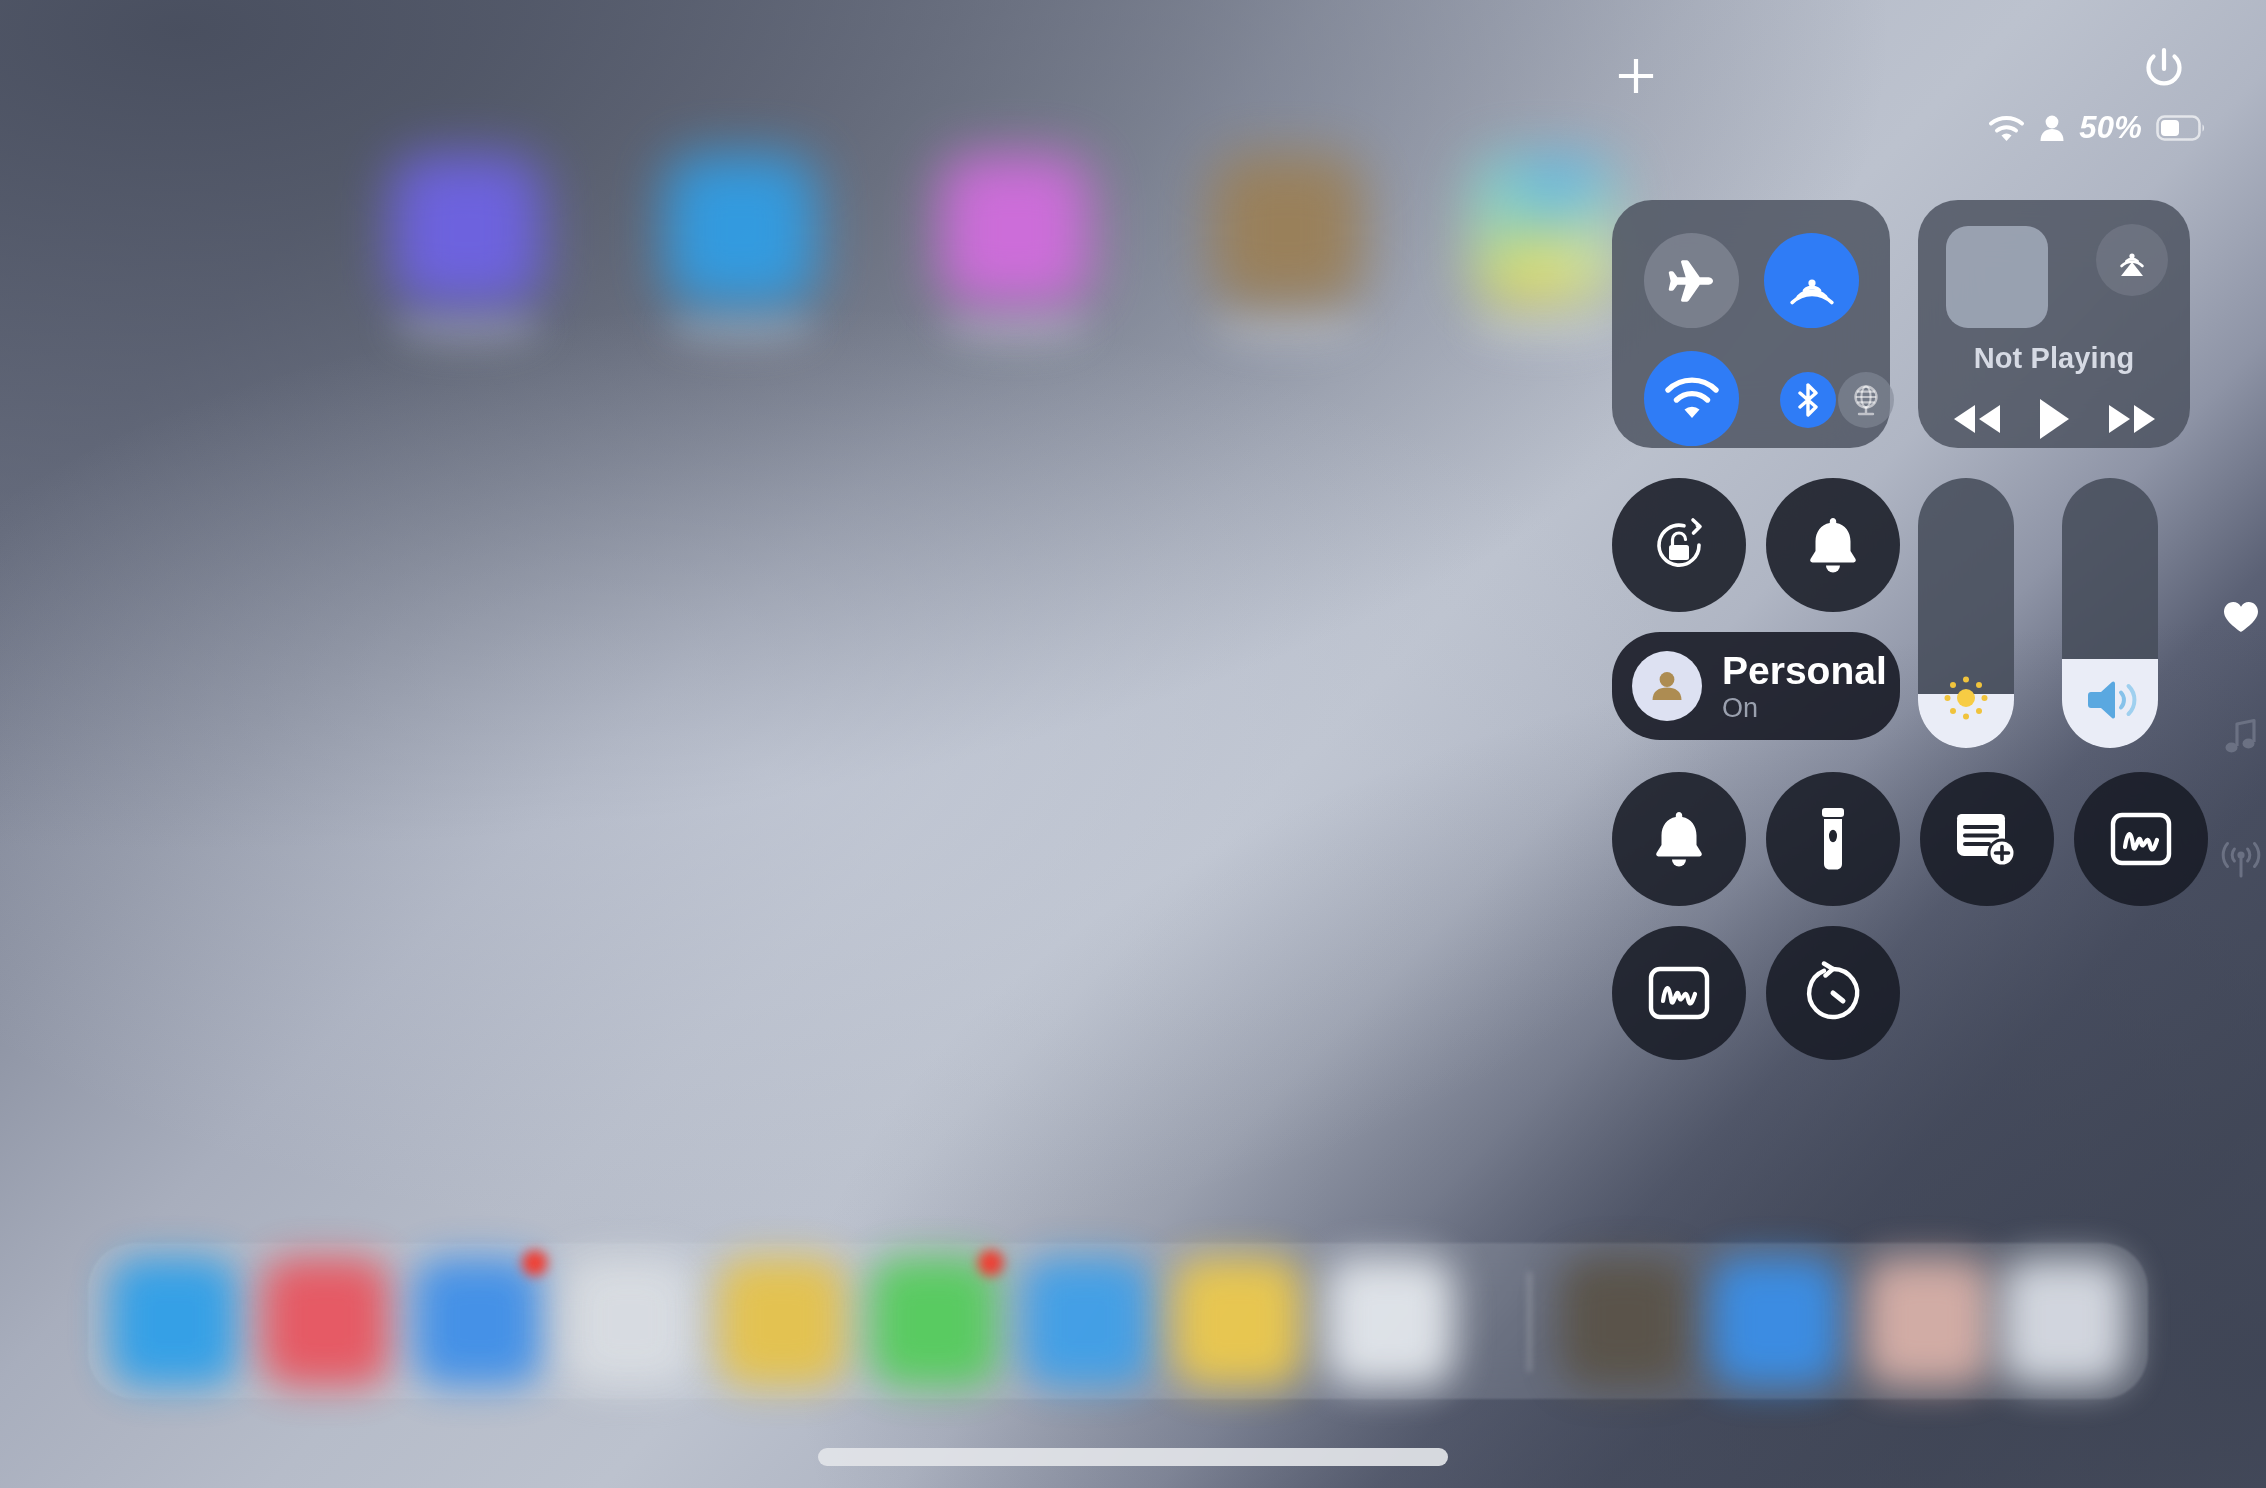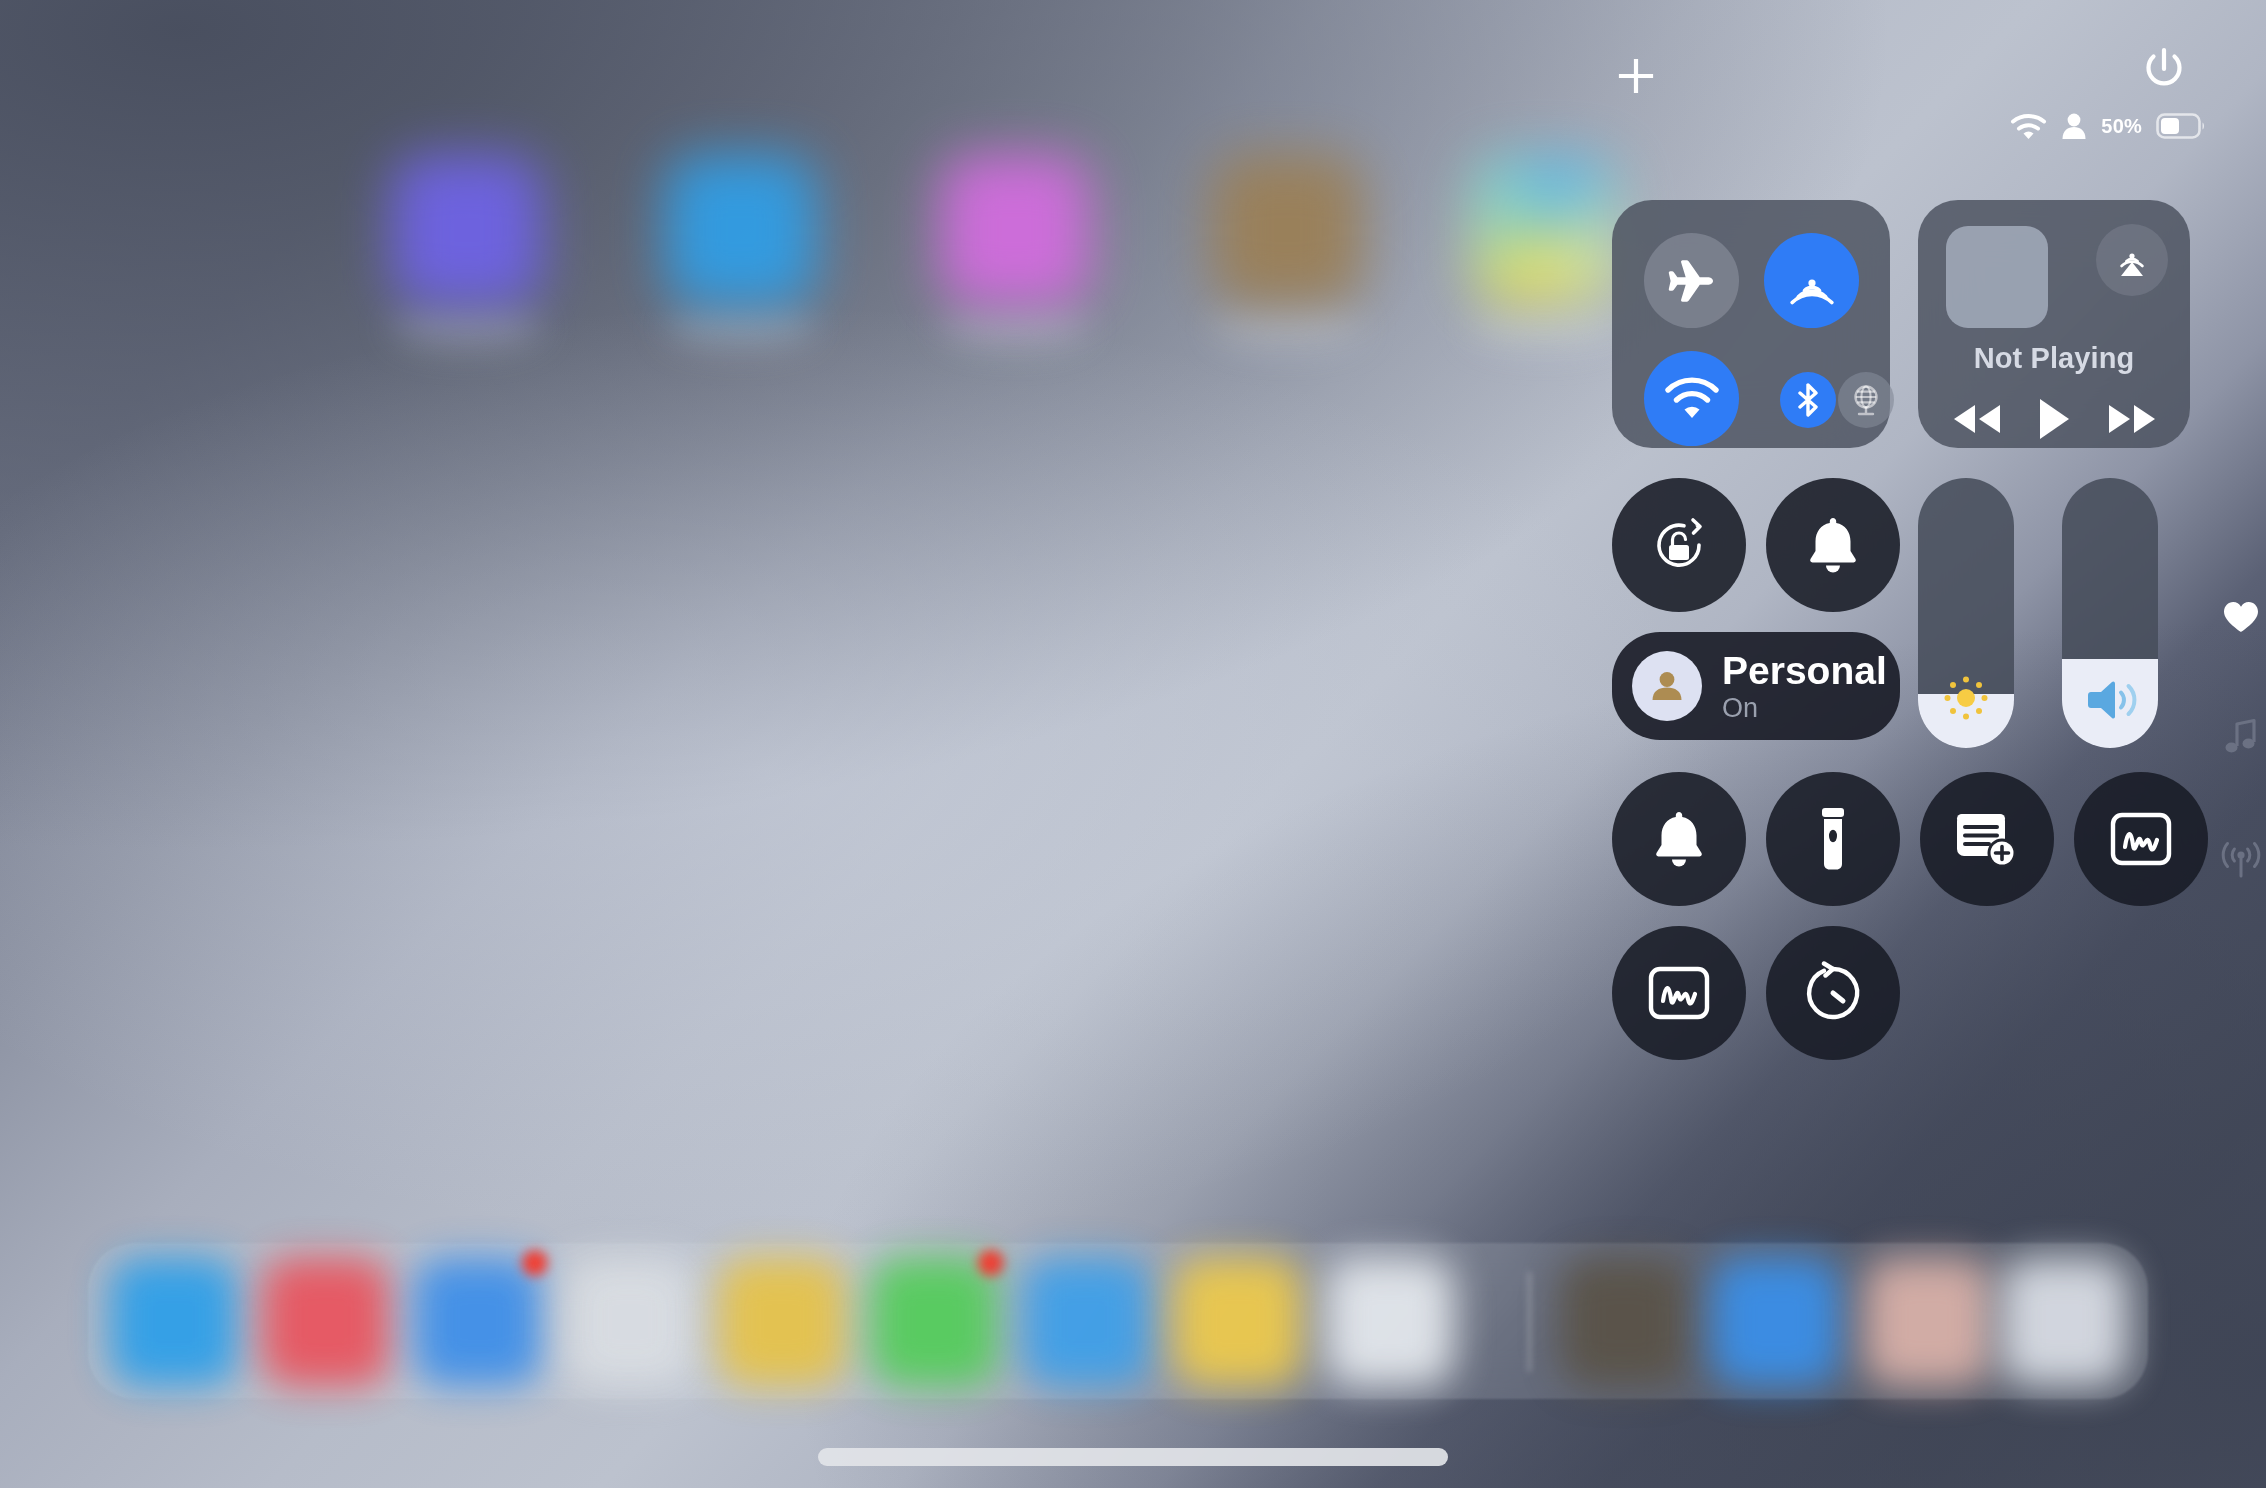--- a/index.html
+++ b/index.html
@@ -81,22 +81,23 @@
   #power-btn{
     position:absolute; left:2140px; top:44px;
     width:48px; height:54px; cursor:pointer;
   }
   #status-cluster{
     position:absolute; right:60px; top:112px;
     display:flex; align-items:center; gap:14px;
     color:#fff;
   }
   #status-cluster .pct{
-    font-size:20px; font-weight:600; letter-spacing:.2px;
+    font-size:31px; font-weight:600; letter-spacing:.2px;
     line-height:1;
+    font-style:italic;
   }
 
   
   #cc{
     position:absolute; left:1612px; top:200px;
     width:578px; height:930px;
   }
 
   .module{
     position:absolute;

